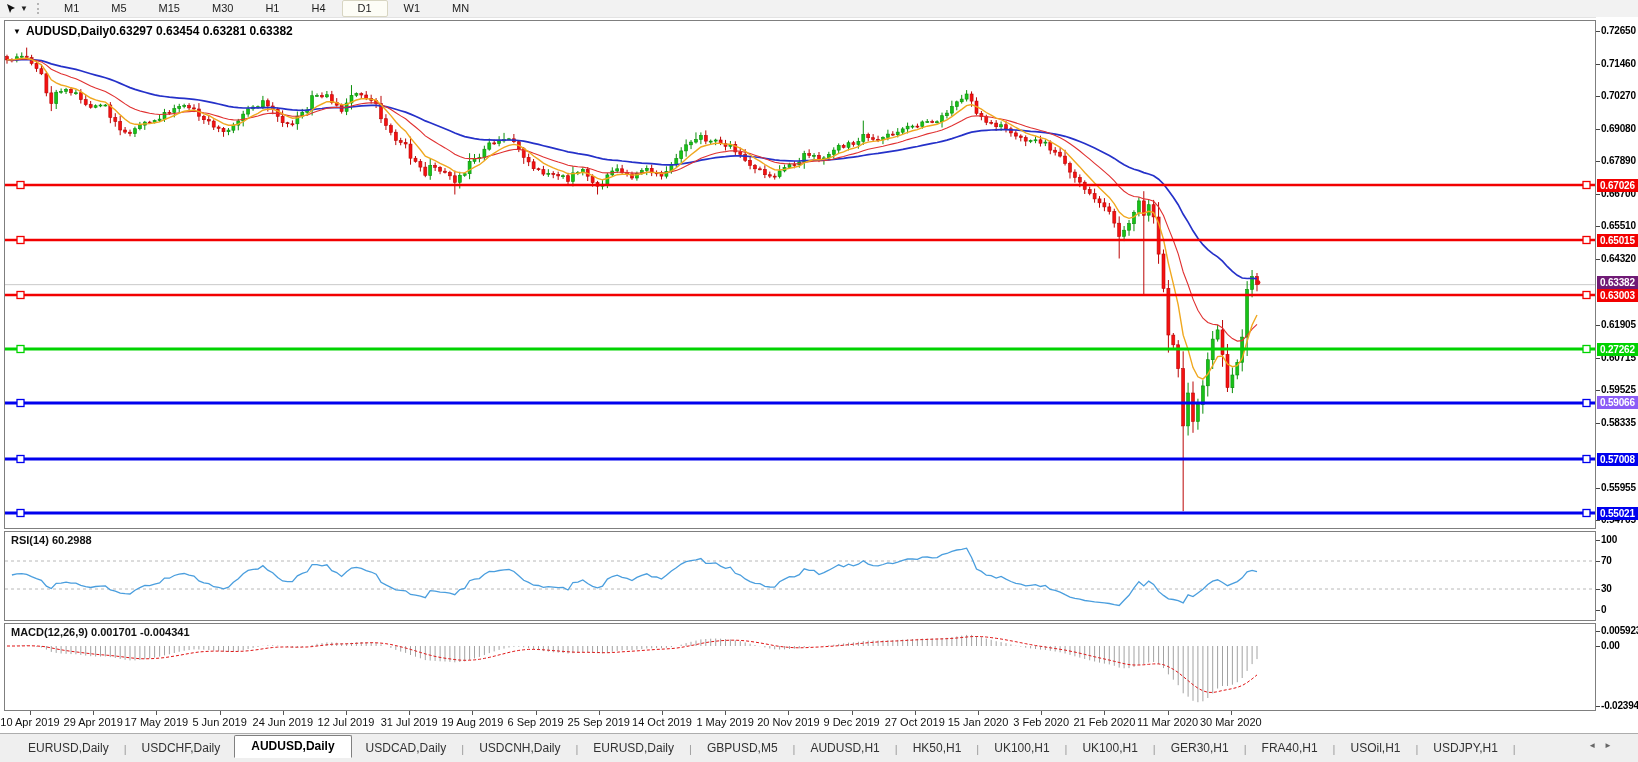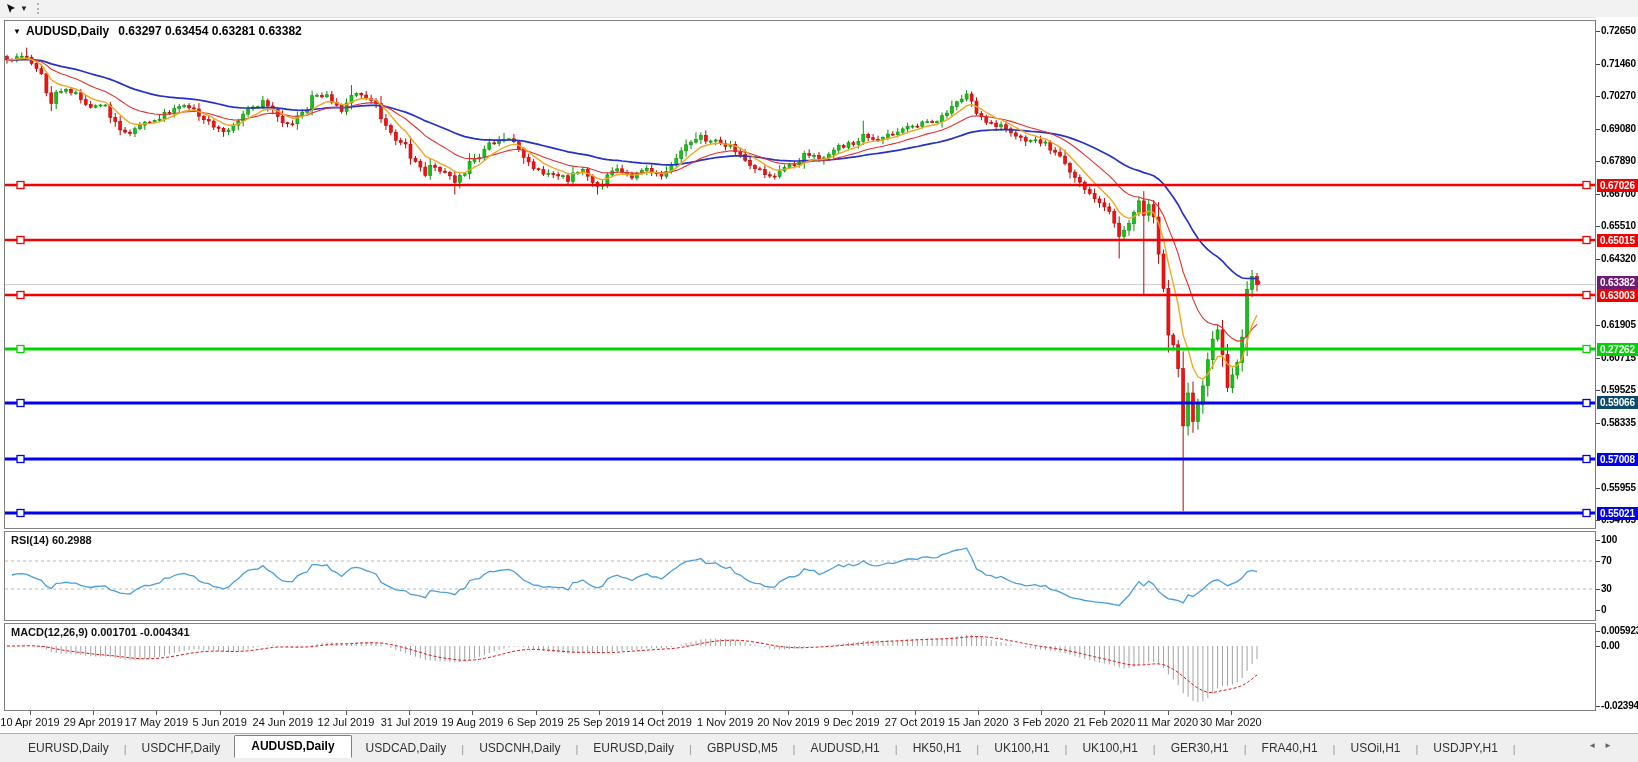--- a/index.html
+++ b/index.html
@@ -14,21 +14,21 @@
   .tf-btn{font-size:11px;color:#1c1c1c;padding:1px 15px;line-height:13px;border:1px solid transparent;
           border-radius:2px;cursor:default;}
   .tf-btn.active{background:#fdfdf6;border:1px solid #d8d6c2;}
   
   .panel{position:absolute;background:#fff;border:1px solid #7f7f7f;box-sizing:border-box;}
   #main-panel{left:4px;top:20px;width:1592px;height:509px;}
   #rsi-panel{left:4px;top:531px;width:1592px;height:90px;}
   #macd-panel{left:4px;top:623px;width:1592px;height:88px;}
   #chart-title{position:absolute;left:8px;top:3px;font-size:12px;font-weight:bold;color:#000;white-space:nowrap;}
   #chart-title .tcaret{font-size:8px;vertical-align:1px;margin-right:5px;}
-  #chart-title .vals{margin-left:9px;font-weight:bold;text-align:center;}
+  #chart-title .vals{font-weight:bold;text-align:center;}
   .ind-label{position:absolute;left:6px;top:2px;font-size:11px;font-weight:600;color:#111;white-space:nowrap;}
   
   #right-axis{position:absolute;left:1596px;top:17px;width:42px;height:716px;background:#fff;}
   .axlabel{position:absolute;left:1601px;font-size:10px;font-weight:600;color:#000;letter-spacing:-0.2px;white-space:nowrap;}
   .axlabel:before{content:"";position:absolute;left:-5px;top:6px;width:4px;height:1px;background:#444;}
   .axbox{position:absolute;left:1597px;width:41px;height:13px;font-size:10px;font-weight:700;color:#fff;
          letter-spacing:-0.2px;line-height:13px;padding-left:3px;box-sizing:border-box;white-space:nowrap;}
   
   #date-axis{position:absolute;left:0;top:711px;width:1638px;height:22px;background:#fff;}
   .datelabel{position:absolute;top:5px;font-size:11px;color:#111;white-space:nowrap;transform:translateX(-50%);}
@@ -50,20 +50,31 @@
 <div id="app">
 
   <div id="toolbar">
     <span class="tool-icon">
       <svg width="12" height="12" viewBox="0 0 12 12" style="position:static">
         <path d="M2 1 L5 10 L6.5 6.5 L10 5 Z" fill="#111"></path>
       </svg>
     </span>
     <span class="caret">▼</span>
     <span class="grip"></span>
+    <div id="tf-buttons" style="display:flex;align-items:center;">
+        <div class="tf-btn">M1</div>
+        <div class="tf-btn">M5</div>
+        <div class="tf-btn">M15</div>
+        <div class="tf-btn">M30</div>
+        <div class="tf-btn">H1</div>
+        <div class="tf-btn">H4</div>
+        <div class="tf-btn active">D1</div>
+        <div class="tf-btn">W1</div>
+        <div class="tf-btn">MN</div>
+      </div>
   </div>
 
   <div id="right-axis"></div>
 
   <div class="panel" id="main-panel">
     <div id="chart-title">
       <span class="tcaret">▼</span><span>AUDUSD,Daily</span><span class="vals">0.63297 0.63454 0.63281 0.63382</span>
     </div>
     <svg id="main-svg" width="1590" height="507">
         <line x1="0" x2="1590" y1="263.6717724288838" y2="263.6717724288838" stroke="#c9c9c9" stroke-width="1"></line>
@@ -890,21 +901,21 @@
       <div class="axlabel" style="top: 319.071px;">0.61905</div>
       <div class="axlabel" style="top: 351.62px;">0.60715</div>
       <div class="axlabel" style="top: 384.17px;">0.59525</div>
       <div class="axlabel" style="top: 416.719px;">0.58335</div>
       <div class="axlabel" style="top: 481.817px;">0.55955</div>
       <div class="axlabel" style="top: 514.367px;">0.54765</div>
       <div class="axbox" style="background: rgb(242, 0, 0); top: 178.5px;">0.67026</div>
       <div class="axbox" style="background: rgb(242, 0, 0); top: 233.505px;">0.65015</div>
       <div class="axbox" style="background: rgb(242, 0, 0); top: 288.538px;">0.63003</div>
       <div class="axbox" style="background: rgb(0, 211, 0); top: 342.86px;">0.27262</div>
-      <div class="axbox" style="background: #0c4a6e; top: 396.224px;">0.59066</div>
+      <div class="axbox" style="background: #8b5cf6; top: 396.224px;">0.59066</div>
       <div class="axbox" style="background: rgb(0, 0, 238); top: 452.515px;">0.57008</div>
       <div class="axbox" style="background: rgb(0, 0, 238); top: 506.864px;">0.55021</div>
       <div class="axbox" style="background: #701a75; top: 276px;">0.63382</div>
       <div class="axlabel" style="top: 534px;">100</div>
       <div class="axlabel" style="top: 555px;">70</div>
       <div class="axlabel" style="top: 583px;">30</div>
       <div class="axlabel" style="top: 604px;">0</div>
       <div class="axlabel" style="top: 625.118px;">0.005923</div>
       <div class="axlabel" style="top: 640px;">0.00</div>
       <div class="axlabel" style="top: 700.152px;">-0.02394</div>
@@ -927,21 +938,21 @@
       <div class="datelabel" style="left: 409.2px;">31 Jul 2019</div>
       <div class="datetick" style="left: 472.4px;"></div>
       <div class="datelabel" style="left: 472.4px;">19 Aug 2019</div>
       <div class="datetick" style="left: 535.6px;"></div>
       <div class="datelabel" style="left: 535.6px;">6 Sep 2019</div>
       <div class="datetick" style="left: 598.8px;"></div>
       <div class="datelabel" style="left: 598.8px;">25 Sep 2019</div>
       <div class="datetick" style="left: 662px;"></div>
       <div class="datelabel" style="left: 662px;">14 Oct 2019</div>
       <div class="datetick" style="left: 725.2px;"></div>
-      <div class="datelabel" style="left: 725.2px;">1 Nov 2019</div>
+      <div class="datelabel" style="left: 725.2px;">1 May 2019</div>
       <div class="datetick" style="left: 788.4px;"></div>
       <div class="datelabel" style="left: 788.4px;">20 Nov 2019</div>
       <div class="datetick" style="left: 851.6px;"></div>
       <div class="datelabel" style="left: 851.6px;">9 Dec 2019</div>
       <div class="datetick" style="left: 914.8px;"></div>
       <div class="datelabel" style="left: 914.8px;">27 Oct 2019</div>
       <div class="datetick" style="left: 978px;"></div>
       <div class="datelabel" style="left: 978px;">15 Jan 2020</div>
       <div class="datetick" style="left: 1041.2px;"></div>
       <div class="datelabel" style="left: 1041.2px;">3 Feb 2020</div>

